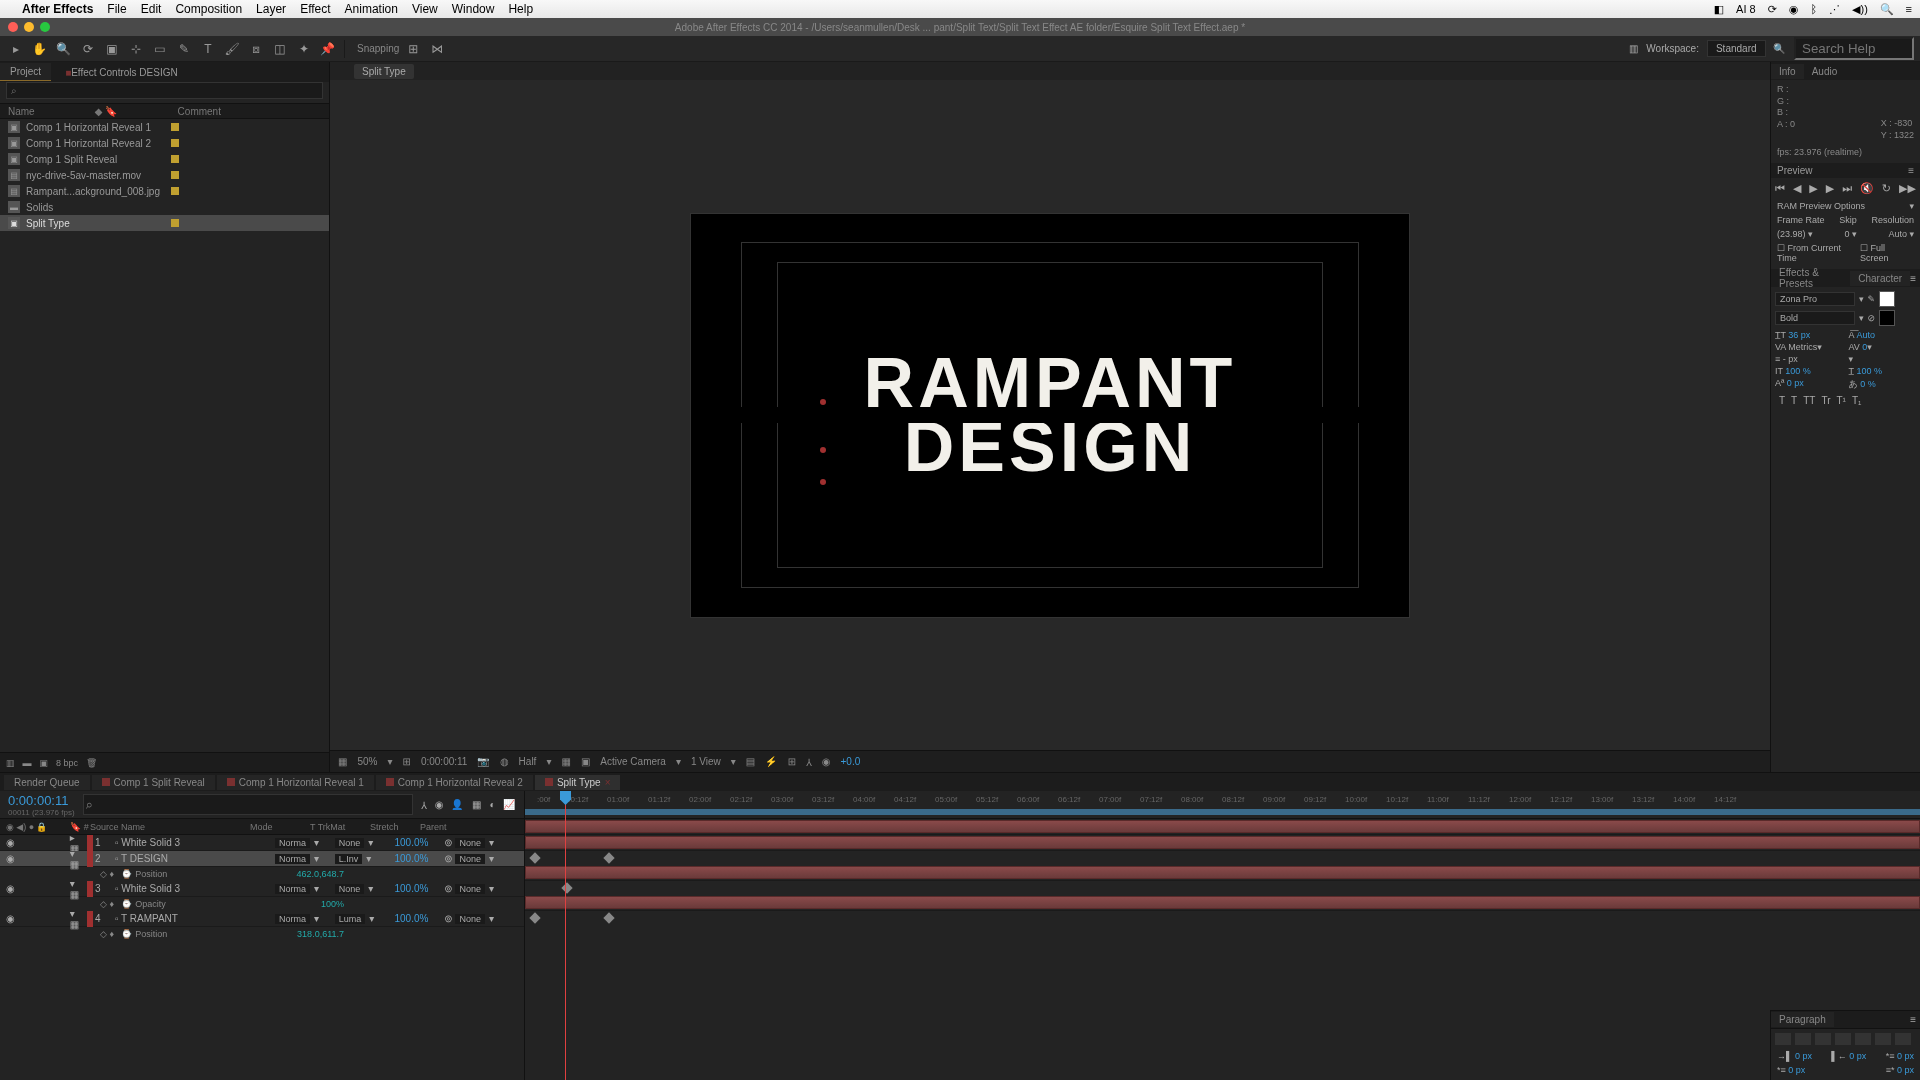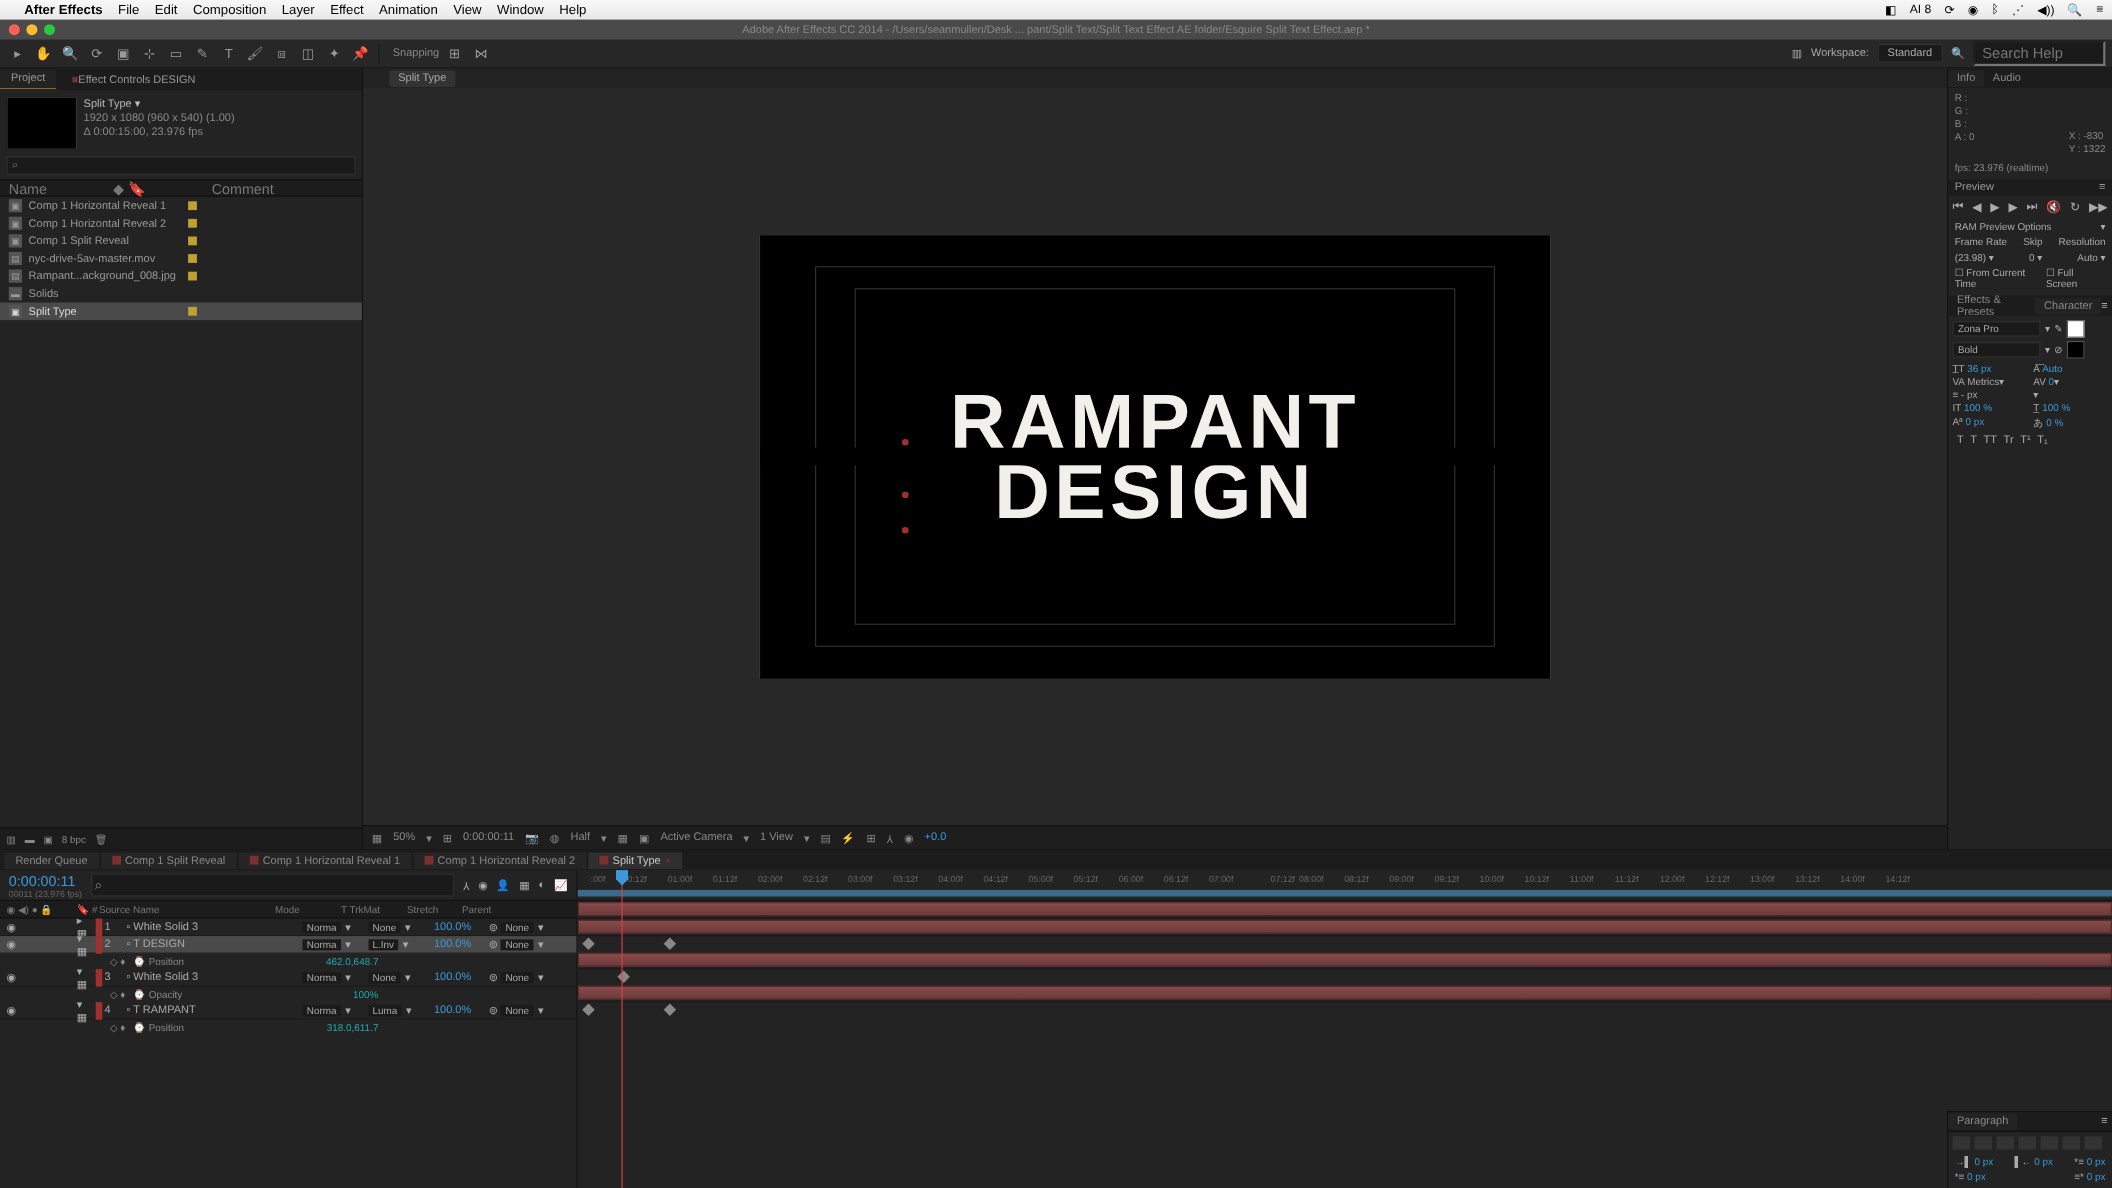--- a/index.html
+++ b/index.html
@@ -35,21 +35,21 @@
 .panel-tabs { height: 20px; background: #1c1c1c; display: flex; align-items: center; font-size: 10px; }
 .panel-tab { padding: 3px 10px; color: #999; }
 .panel-tab.active { background: #232323; border-bottom: 1px solid #8a6a2a; }
 .panel-tab .x { margin-left: 4px; color: #7a3030; }
 .proj-info { display: flex; padding: 6px; gap: 6px; align-items: flex-start; }
 .proj-thumb { width: 64px; height: 48px; background: #000; border: 1px solid #333; }
 .proj-meta { font-size: 10px; line-height: 1.3; color: #888; }
 .proj-meta .name { color: #bbb; }
 .proj-search { padding: 0 6px 4px; }
 .proj-search input { width: 100%; background: #1a1a1a; border: 1px solid #333; color: #aaa; padding: 2px 4px; font-size: 10px; }
-.proj-header { height: 16px; background: #1c1c1c; display: flex; font-size: 13px; color: #777; border-top: 1px solid #111; border-bottom: 1px solid #111; align-items: center; padding-left: 8px; gap: 60px;}
+.proj-header { height: 16px; background: #1c1c1c; display: flex; font-size: 10px; color: #777; border-top: 1px solid #111; border-bottom: 1px solid #111; align-items: center; padding-left: 8px; gap: 60px;}
 .proj-list { flex: 1; overflow: auto; }
 .proj-item { height: 16px; display: flex; align-items: center; padding-left: 8px; font-size: 10px; color: #999; gap: 6px; }
 .proj-item.selected { background: #4a4a4a; color: #ddd; }
 .proj-item .icon { width: 12px; height: 12px; background: #555; font-size: 8px; display: inline-flex; align-items: center; justify-content: center; }
 .proj-item .label-chip { width: 8px; height: 8px; background: #c0a030; margin-left: auto; margin-right: 150px; }
 .proj-footer { height: 20px; background: #1c1c1c; display: flex; align-items: center; padding: 0 6px; gap: 8px; font-size: 9px; color: #888; border-top: 1px solid #111;}
 
 
 .comp-view { flex: 1; background: #282828; display: flex; flex-direction: column; position: relative; }
 .comp-tabs { height: 20px; background: #1c1c1c; display: flex; align-items: center; font-size: 10px;}
@@ -193,28 +193,20 @@
   </div>
 </div>
 
 <div class="main">
 
   <div class="project-panel">
     <div class="panel-tabs">
       <div class="panel-tab active"><span>Project</span></div>
       <div class="panel-tab"><span class="x">■</span><span>Effect Controls DESIGN</span></div>
     </div>
-    <div class="proj-info">
-      <div class="proj-thumb"></div>
-      <div class="proj-meta">
-        <div class="name">Split Type ▾</div>
-        <div>1920 x 1080 (960 x 540) (1.00)</div>
-        <div>Δ 0:00:15:00, 23.976 fps</div>
-      </div>
-    </div>
     <div class="proj-search"><input placeholder="⌕" style=""></div>
     <div class="proj-header">
       <span>Name</span>
       <span>◆ 🔖</span>
       <span>Comment</span>
     </div>
     <div class="proj-list">
       <div class="proj-item">
           <span class="icon">▣</span>
           <span>Comp 1 Horizontal Reveal 1</span>
@@ -517,21 +509,21 @@
             <span class="tick" style="left: 205px;">02:12f</span>
             <span class="tick" style="left: 246px;">03:00f</span>
             <span class="tick" style="left: 287px;">03:12f</span>
             <span class="tick" style="left: 328px;">04:00f</span>
             <span class="tick" style="left: 369px;">04:12f</span>
             <span class="tick" style="left: 410px;">05:00f</span>
             <span class="tick" style="left: 451px;">05:12f</span>
             <span class="tick" style="left: 492px;">06:00f</span>
             <span class="tick" style="left: 533px;">06:12f</span>
             <span class="tick" style="left: 574px;">07:00f</span>
-            <span class="tick" style="left: 630px;">07:12f</span>
+            <span class="tick" style="left: 615px;">07:12f</span>
             <span class="tick" style="left: 656px;">08:00f</span>
             <span class="tick" style="left: 697px;">08:12f</span>
             <span class="tick" style="left: 738px;">09:00f</span>
             <span class="tick" style="left: 779px;">09:12f</span>
             <span class="tick" style="left: 820px;">10:00f</span>
             <span class="tick" style="left: 861px;">10:12f</span>
             <span class="tick" style="left: 902px;">11:00f</span>
             <span class="tick" style="left: 943px;">11:12f</span>
             <span class="tick" style="left: 984px;">12:00f</span>
             <span class="tick" style="left: 1025px;">12:12f</span>

